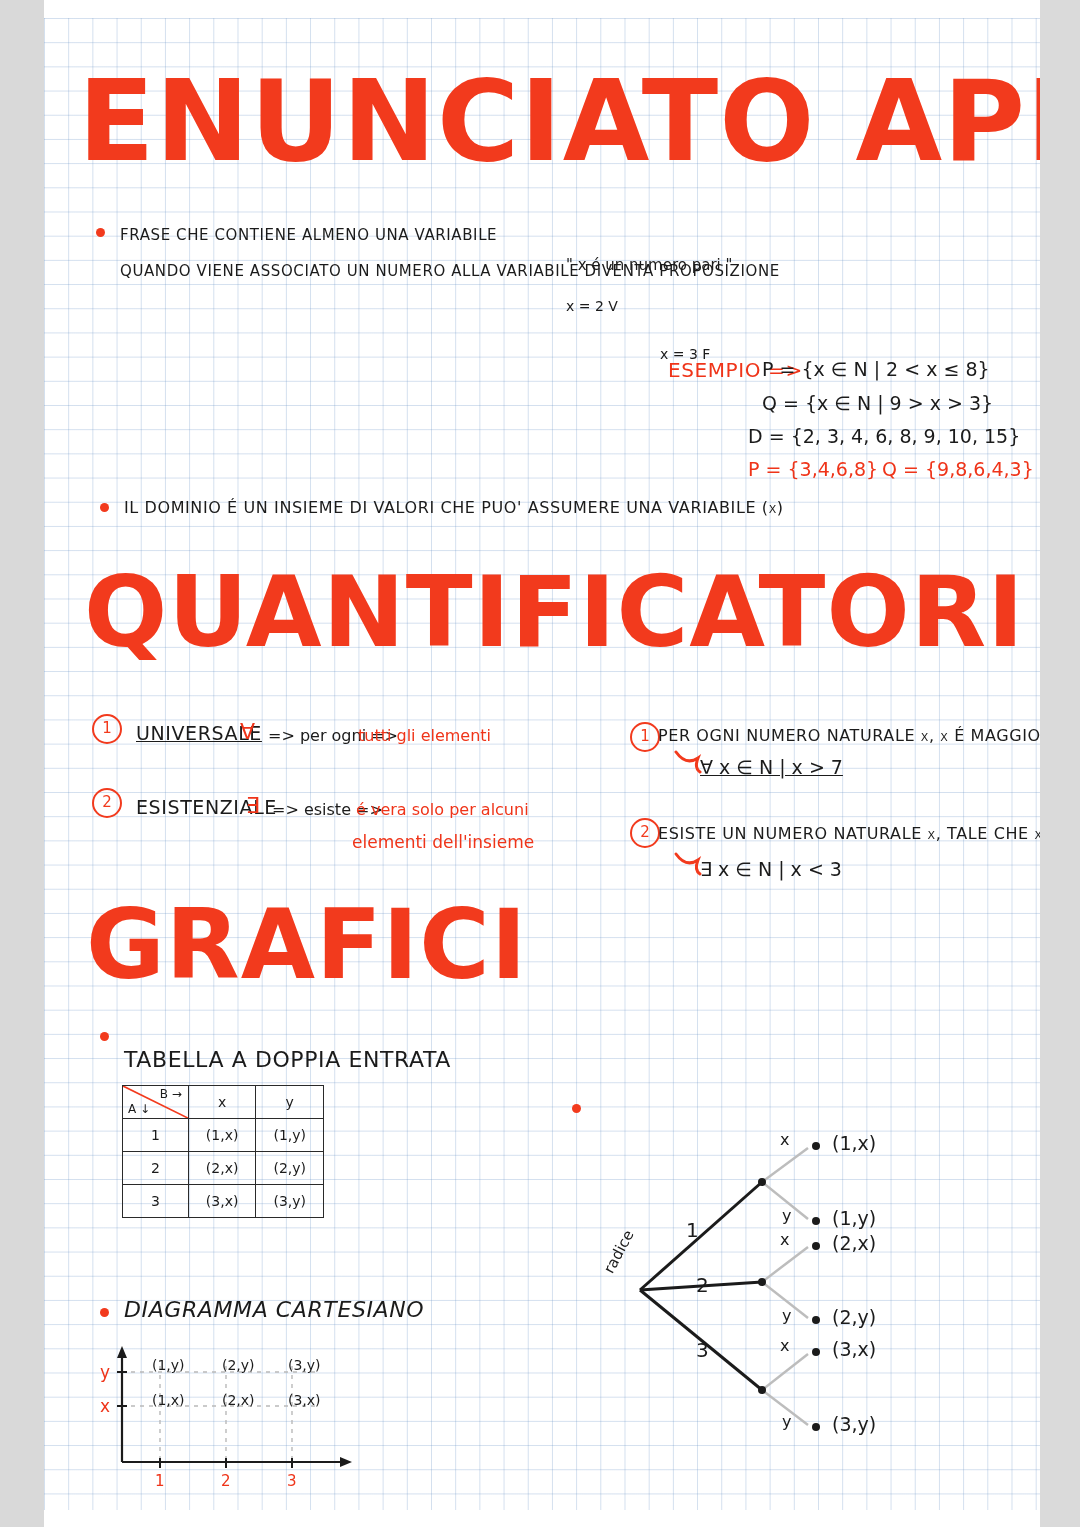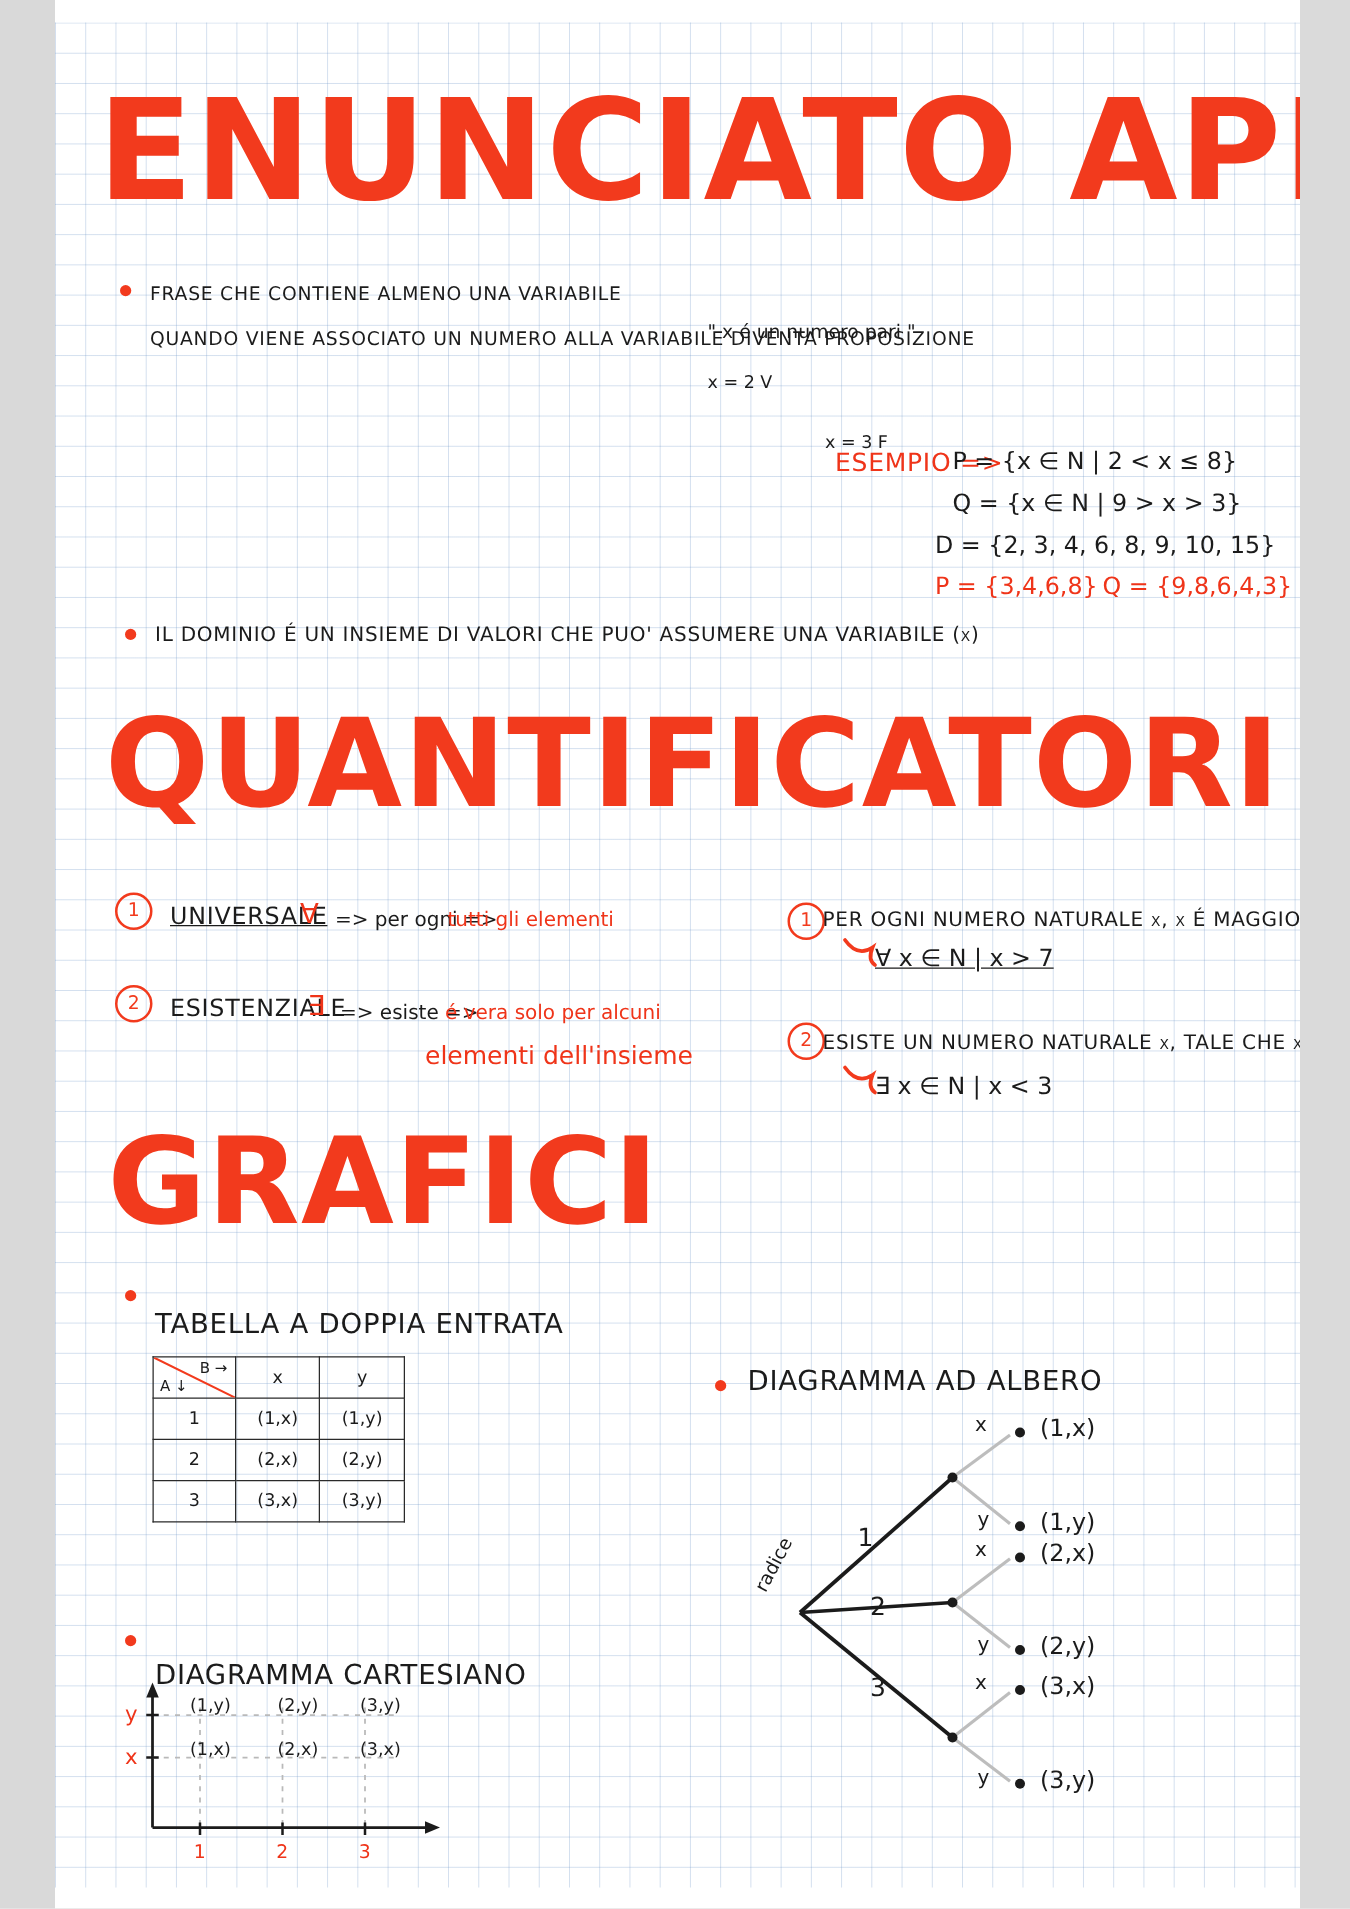--- a/index.html
+++ b/index.html
@@ -145,21 +145,21 @@
   <div class="hand sc blk" style="left:136px; top:722px; font-size:19px;text-decoration:underline;">UNIVERSALE</div>
   <div class="hand red" style="left:240px; top:718px; font-size:22px;">∀</div>
   <div class="hand blk" style="left:268px; top:726px; font-size:16px;">=&gt; per ogni =&gt;</div>
   <div class="hand red" style="left:358px; top:726px; font-size:16px;">tutti gli elementi</div>
 
   <div class="circnum" style="left:92px; top:788px;">2</div>
   <div class="hand sc blk" style="left:136px; top:796px; font-size:19px;">ESISTENZIALE</div>
   <div class="hand red" style="left:246px; top:792px; font-size:22px;">∃</div>
   <div class="hand blk" style="left:272px; top:800px; font-size:16px;">=&gt; esiste  =&gt;</div>
   <div class="hand red" style="left:356px; top:800px; font-size:16px;">é vera solo per alcuni</div>
-  <div class="hand red" style="left:340px; top:832px; font-size:20px;">elementi dell'insieme</div>
+  <div class="hand red" style="left:352px; top:832px; font-size:17px;">elementi dell'insieme</div>
 
   <div class="circnum" style="left:630px; top:722px;">1</div>
   <div class="hand sc blk" style="left:658px; top:726px; font-size:16px;">PER OGNI NUMERO NATURALE x, x É MAGGIORE DI 7</div>
   <div class="hand blk" style="left:700px; top:756px; font-size:19px;text-decoration:underline;">∀ x ∈ N | x &gt; 7</div>
   <svg class="draw" width="1080" height="1527">
     <path d="M676 752 q10 14 22 6 q-4 10 2 14" stroke="#f23a1d" stroke-width="3" fill="none" stroke-linecap="round"></path>
   </svg>
 
   <div class="circnum" style="left:630px; top:818px;">2</div>
   <div class="hand sc blk" style="left:658px; top:824px; font-size:16px;">ESISTE UN NUMERO NATURALE x, TALE CHE x É MINORE DI 3</div>
@@ -198,21 +198,20 @@
     </tr>
     <tr>
       <td>3</td>
       <td>(3,x)</td>
       <td>(3,y)</td>
     </tr>
   </tbody>
     </table>
 
   <div class="bullet" style="left:572px; top:1104px;"></div>
-  <div class="hand sc blk" style="left:598px; top:1092px; font-size:22px;">DIAGRAMMA AD ALBERO</div>
 
   <svg class="draw" width="1080" height="1527">
 
     <line x1="640" y1="1290" x2="762" y2="1182" stroke="#1b1b1b" stroke-width="3"></line>
     <line x1="640" y1="1290" x2="762" y2="1282" stroke="#1b1b1b" stroke-width="3"></line>
     <line x1="640" y1="1290" x2="762" y2="1390" stroke="#1b1b1b" stroke-width="3"></line>
 
     <line x1="762" y1="1182" x2="808" y2="1148" stroke="#bdbdbd" stroke-width="2.5"></line>
     <line x1="762" y1="1182" x2="808" y2="1219" stroke="#bdbdbd" stroke-width="2.5"></line>
     <line x1="762" y1="1282" x2="808" y2="1247" stroke="#bdbdbd" stroke-width="2.5"></line>
@@ -245,21 +244,21 @@
   <div class="hand blk" style="left:782px; top:1412px; font-size:16px;">y</div>
 
   <div class="hand blk" style="left:832px; top:1132px; font-size:19px;">(1,x)</div>
   <div class="hand blk" style="left:832px; top:1207px; font-size:19px;">(1,y)</div>
   <div class="hand blk" style="left:832px; top:1232px; font-size:19px;">(2,x)</div>
   <div class="hand blk" style="left:832px; top:1306px; font-size:19px;">(2,y)</div>
   <div class="hand blk" style="left:832px; top:1338px; font-size:19px;">(3,x)</div>
   <div class="hand blk" style="left:832px; top:1413px; font-size:19px;">(3,y)</div>
 
   <div class="bullet" style="left:100px; top:1308px;"></div>
-  <div class="hand sc blk" style="left:124px; top:1327px; font-size:22px;">DIAGRAMMA CARTESIANO</div>
+  <div class="hand sc blk" style="left:124px; top:1296px; font-size:22px;font-style:italic;">DIAGRAMMA CARTESIANO</div>
 
   <svg class="draw" width="1080" height="1527">
 
     <line x1="122" y1="1352" x2="122" y2="1462" stroke="#1b1b1b" stroke-width="2.2"></line>
     <polygon points="122,1346 117,1358 127,1358" fill="#1b1b1b"></polygon>
     <line x1="122" y1="1462" x2="346" y2="1462" stroke="#1b1b1b" stroke-width="2.2"></line>
     <polygon points="352,1462 340,1457 340,1467" fill="#1b1b1b"></polygon>
 
     <line x1="122" y1="1372" x2="318" y2="1372" stroke="#b9b9b9" stroke-width="1.4" stroke-dasharray="4 5"></line>
     <line x1="122" y1="1406" x2="318" y2="1406" stroke="#b9b9b9" stroke-width="1.4" stroke-dasharray="4 5"></line>

